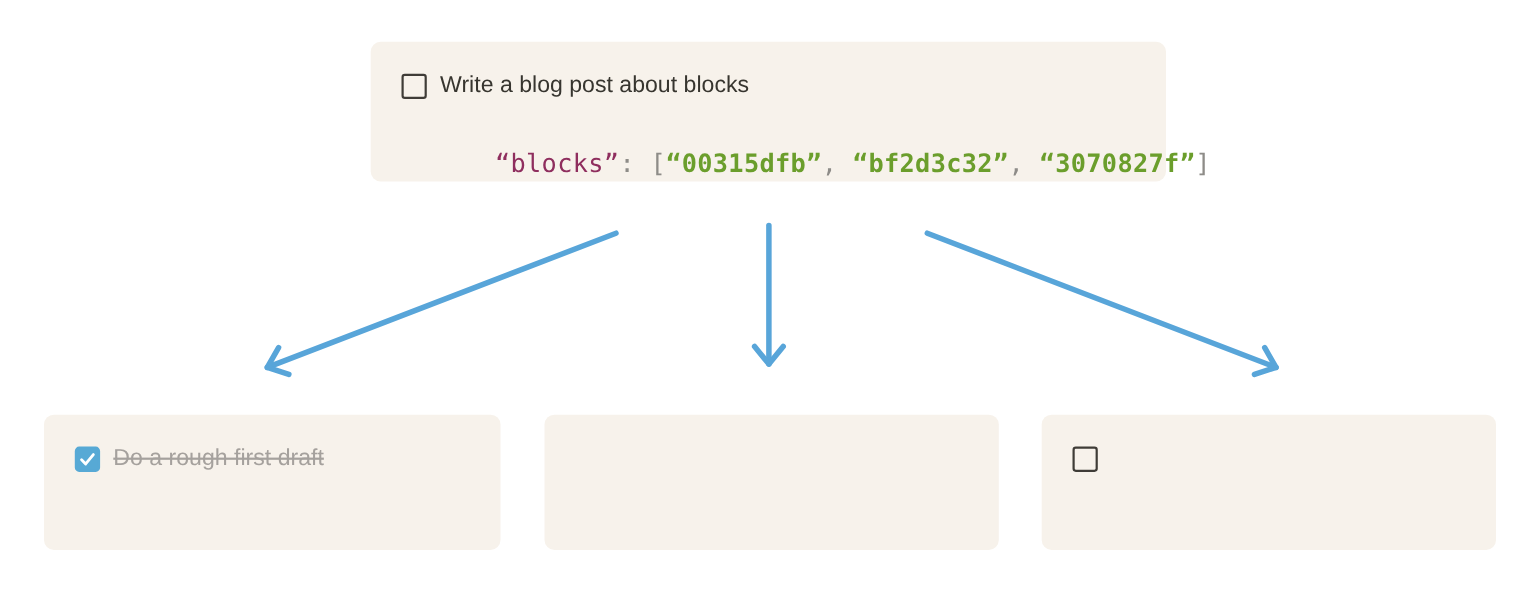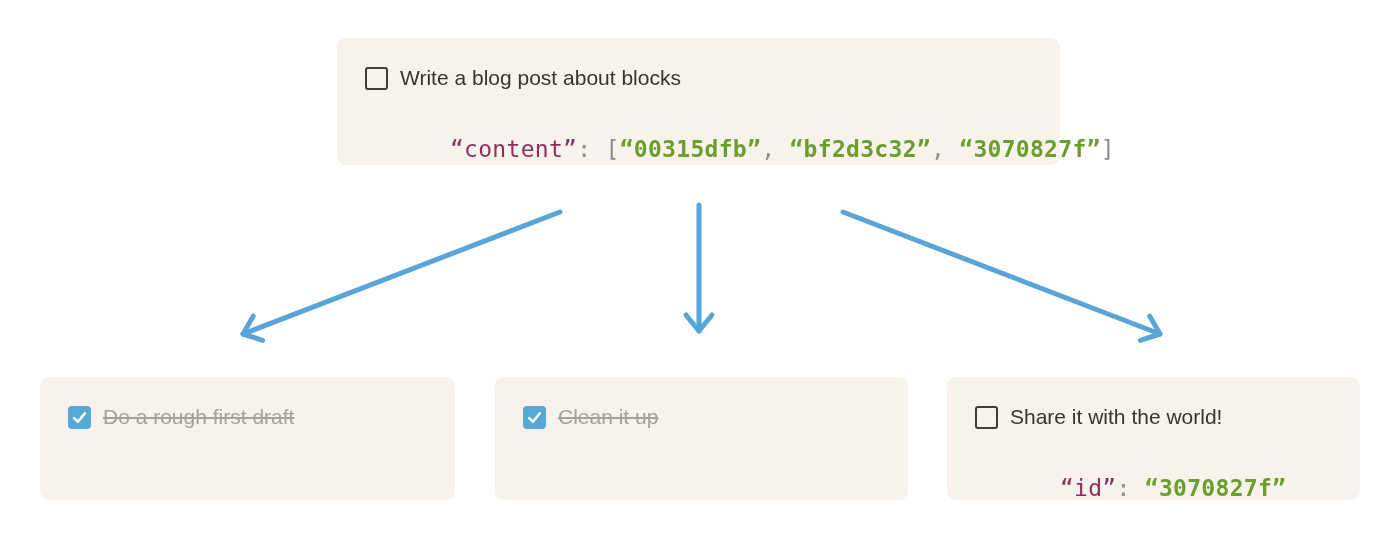--- a/index.html
+++ b/index.html
@@ -95,21 +95,21 @@
 <div class="canvas">
 
   <div class="block block-parent">
     <div class="todo-row">
       <span class="checkbox">
         
       </span>
       <span class="todo-title">Write a blog post about blocks</span>
     </div>
     <div class="code-line">
-      <span class="tok-key">“content”</span><span class="tok-punct">: </span><span class="tok-punct">[</span><span class="tok-str">“00315dfb”</span><span class="tok-punct">, </span><span class="tok-str">“bf2d3c32”</span><span class="tok-punct">, </span><span class="tok-str">“3070827f”</span><span class="tok-punct">]</span>
+      <span class="tok-key">“blocks”</span><span class="tok-punct">: </span><span class="tok-punct">[</span><span class="tok-str">“00315dfb”</span><span class="tok-punct">, </span><span class="tok-str">“bf2d3c32”</span><span class="tok-punct">, </span><span class="tok-str">“3070827f”</span><span class="tok-punct">]</span>
     </div>
   </div>
 
   <svg class="arrows" width="1400" height="544" viewBox="0 0 1400 544">
     <defs>
       <marker id="chevron" markerUnits="userSpaceOnUse" markerWidth="34" markerHeight="34" viewBox="0 0 34 34" refX="22" refY="17" orient="auto" overflow="visible">
         <path class="arrow-head-path" d="M6 4 L22 17 L6 30"></path>
       </marker>
     </defs>
     <path class="arrow-line" d="M560 212 L243 334" marker-end="url(#chevron)"></path>
@@ -122,35 +122,23 @@
       <span class="checkbox">
         <svg width="15" height="13" viewBox="0 0 14 12">
           <polyline points="2,6.5 5.5,10 12,2" stroke="#ffffff" stroke-width="2.4" fill="none" stroke-linecap="round" stroke-linejoin="round"></polyline>
         </svg>
       </span>
       <span class="todo-title">Do a rough first draft</span>
     </div>
   </div>
 
   <div class="block block-child-1 checked">
-    <div class="todo-row">
-      <span class="checkbox">
-        <svg width="15" height="13" viewBox="0 0 14 12">
-          <polyline points="2,6.5 5.5,10 12,2" stroke="#ffffff" stroke-width="2.4" fill="none" stroke-linecap="round" stroke-linejoin="round"></polyline>
-        </svg>
-      </span>
-      <span class="todo-title">Clean it up</span>
-    </div>
   </div>
 
   <div class="block block-child-2">
     <div class="todo-row">
       <span class="checkbox">
         
       </span>
-      <span class="todo-title">Share it with the world!</span>
-    </div>
-    <div class="code-line">
-      <span class="tok-key">“id”</span><span class="tok-punct">: </span><span class="tok-str">“3070827f”</span>
     </div>
   </div>
 
 </div>
 
 </body></html>

